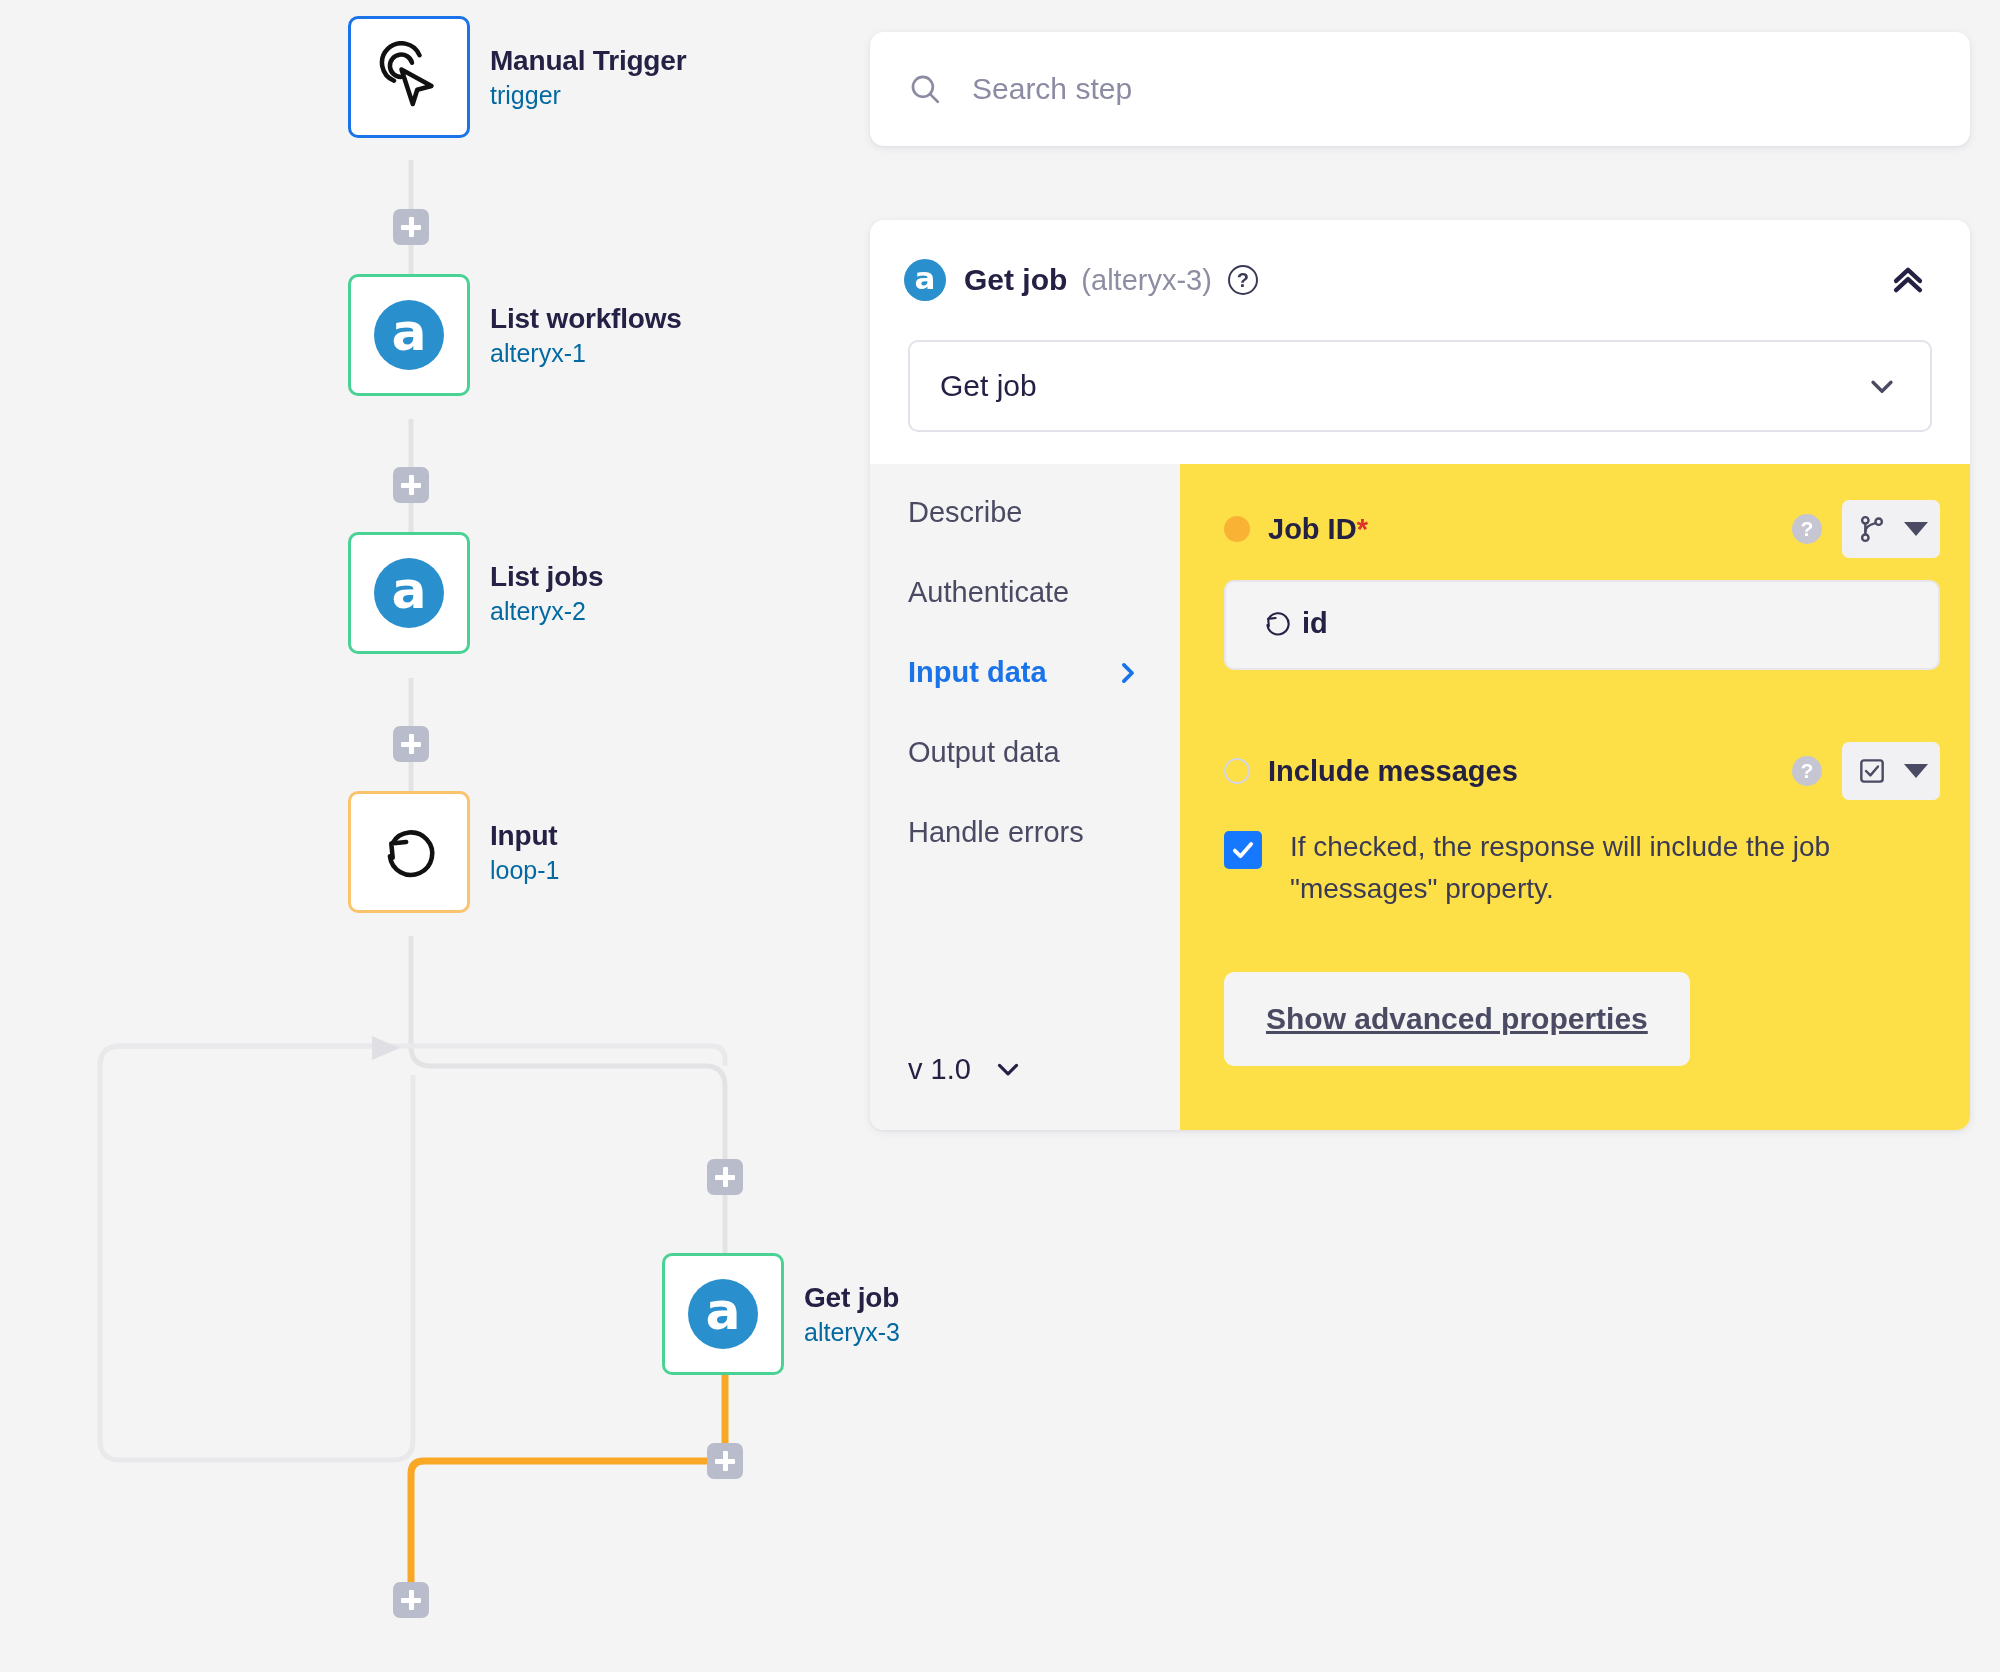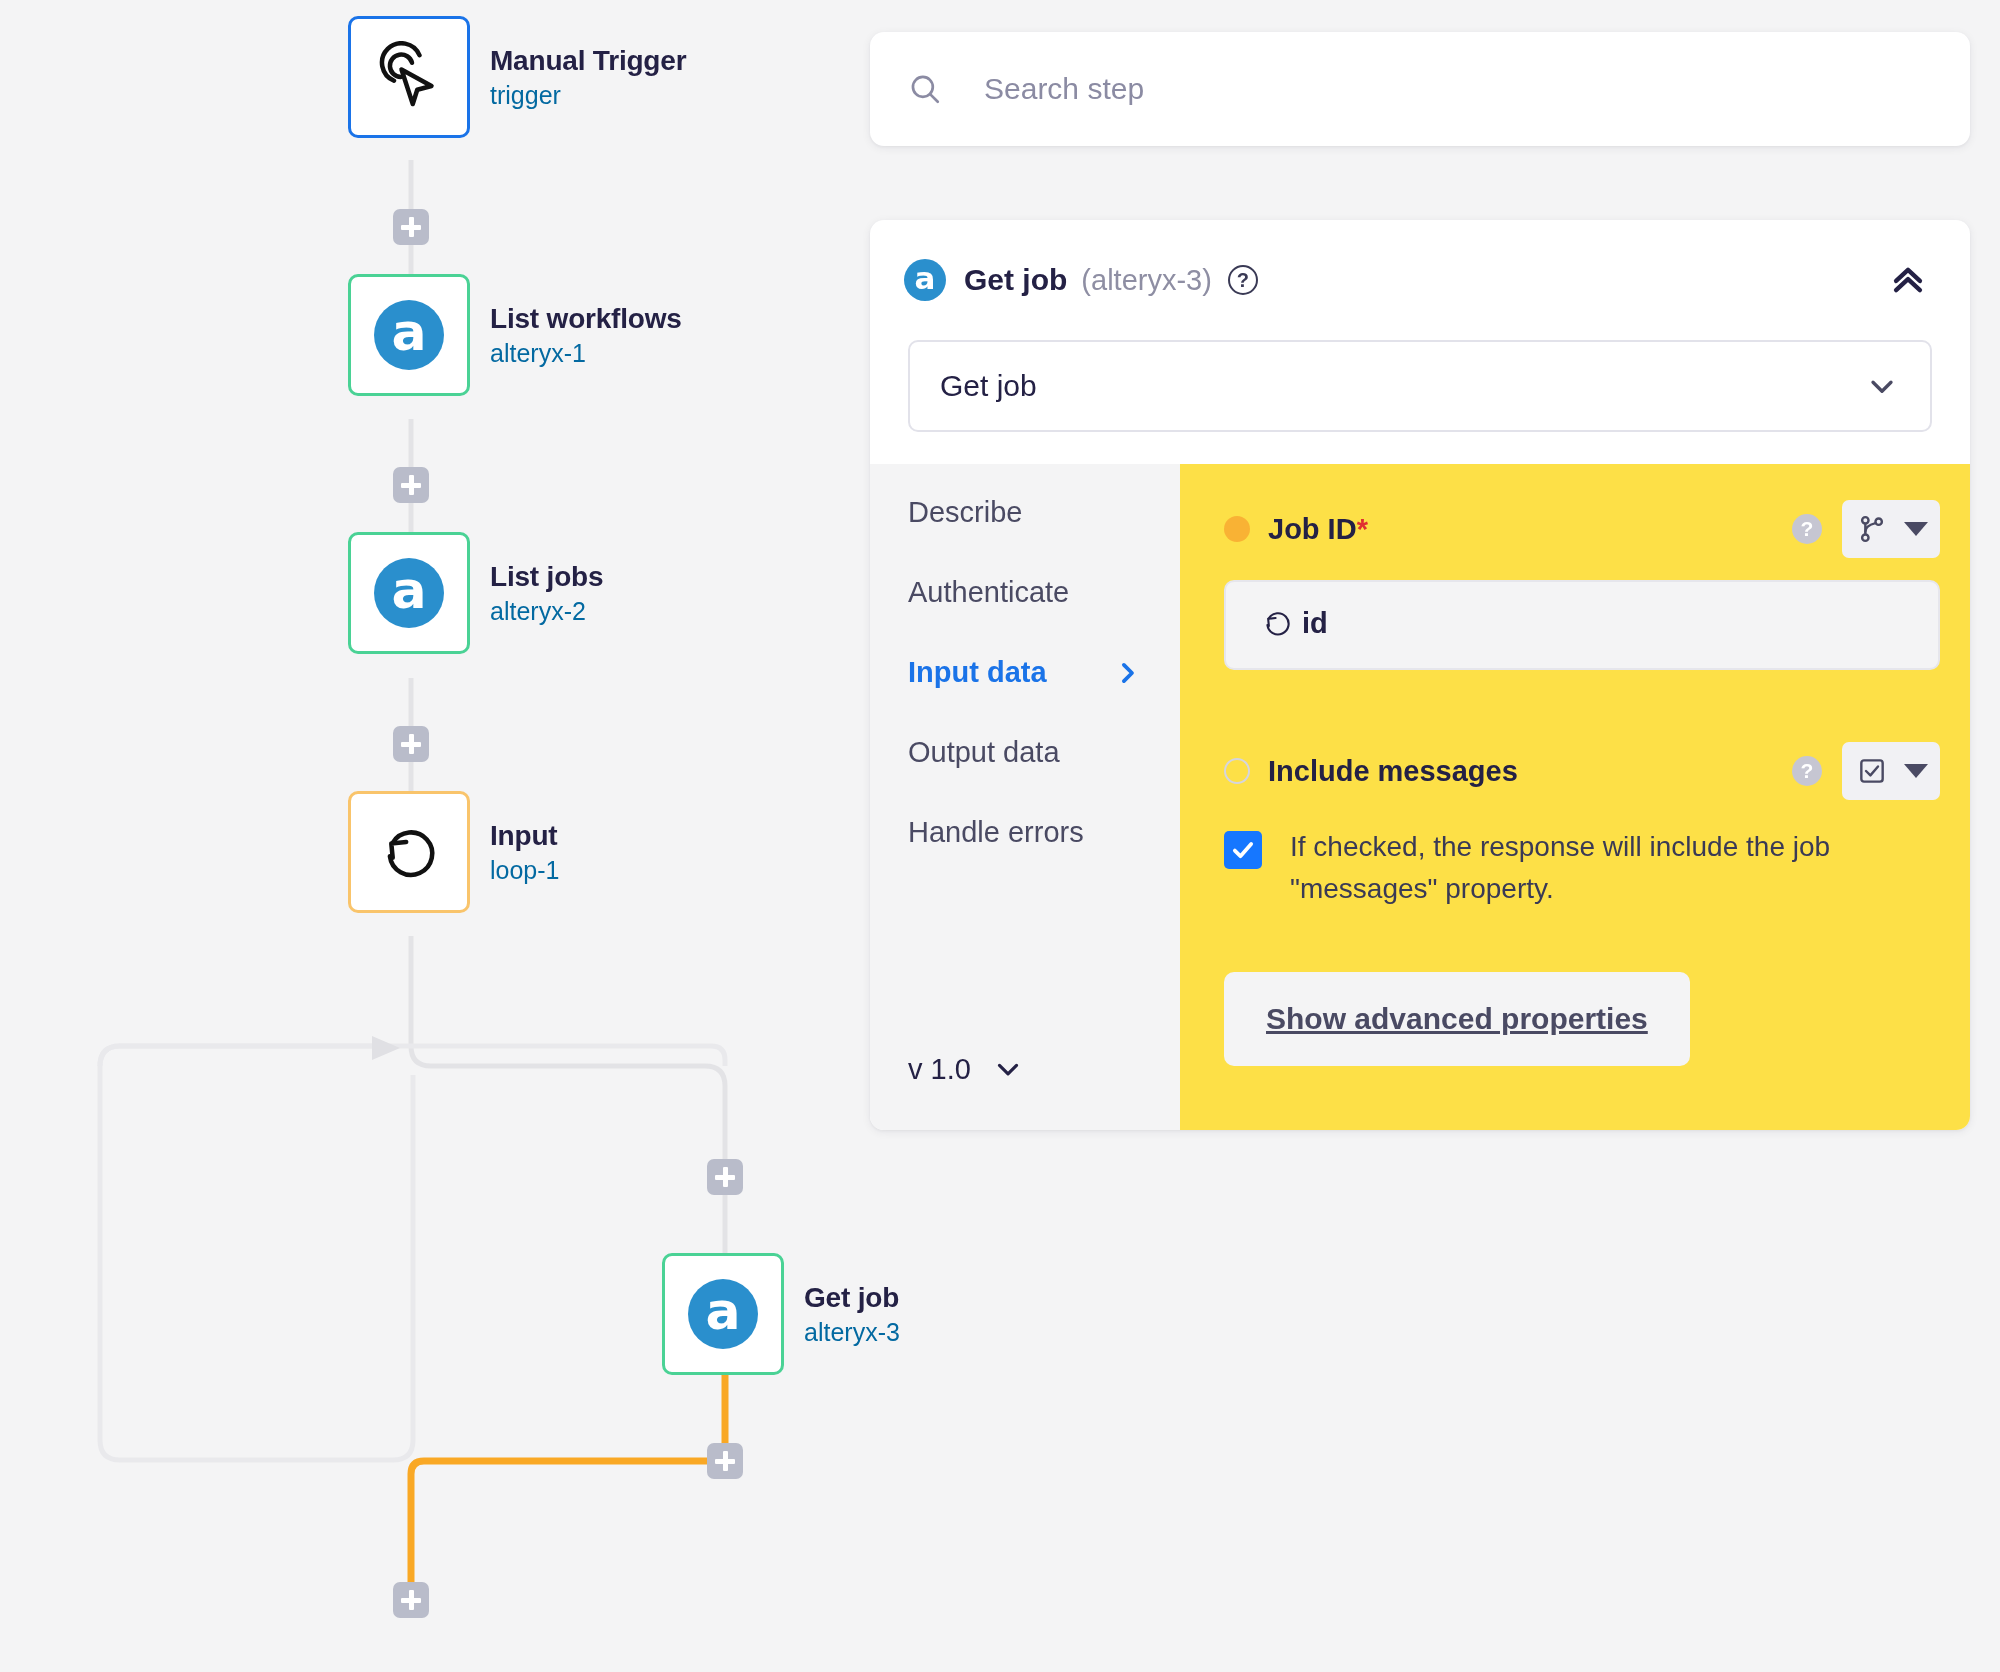--- a/index.html
+++ b/index.html
@@ -59,21 +59,21 @@
     background: #ffffff; border-radius: 14px;
     box-shadow: 0 2px 10px rgba(30,30,60,0.07), 0 1px 3px rgba(30,30,60,0.05);
   }
 
   
   #search-card { position: absolute; left: 0; top: 32px; width: 1100px; height: 114px;
     display: flex; align-items: center; padding: 0 38px; }
   #search-input {
     border: none; outline: none; background: transparent;
     font-family: "Liberation Sans", sans-serif; font-size: 30px; color: #3b82f6;
-    margin-left: 40px; width: 900px;
+    margin-left: 28px; width: 900px;
   }
   #search-input::placeholder { color: #8b8ba3; }
 
   
   #step-card { position: absolute; left: 0; top: 220px; width: 1100px; height: 910px;
     display: flex; flex-direction: column; overflow: hidden; }
 
   #panel-head { height: 120px; display: flex; align-items: center; padding: 0 40px 0 34px; flex: 0 0 auto; }
   .head-logo {
     width: 42px; height: 42px; border-radius: 50%; background: #2a8fcd; color: #fff;

